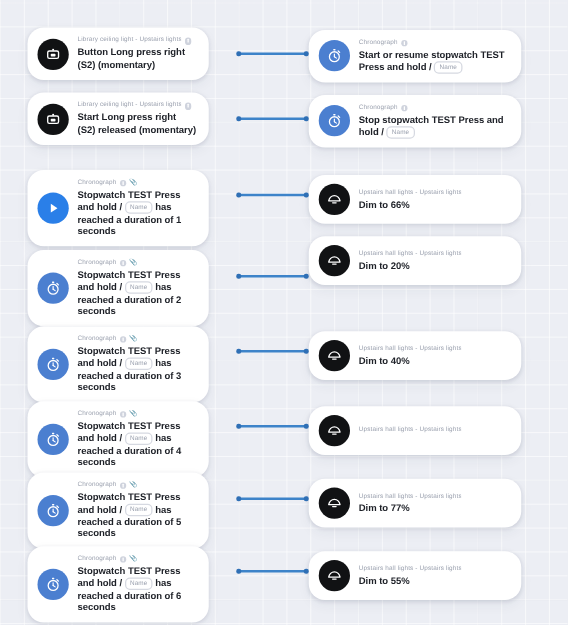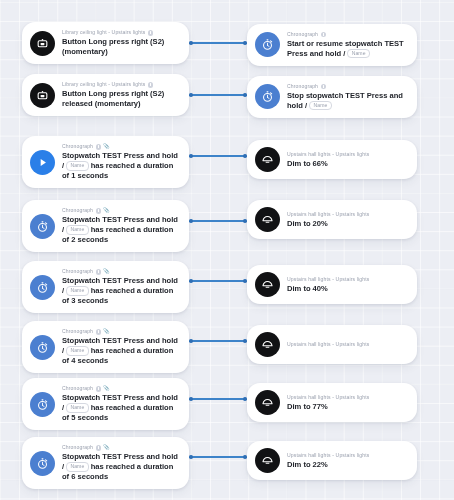--- a/index.html
+++ b/index.html
@@ -34,21 +34,21 @@
   .card {
     position: absolute;
     background: #ffffff;
     border-radius: 13px;
     box-shadow: 0 1px 3px rgba(40,50,80,0.11), 0 4px 10px rgba(40,50,80,0.055);
     display: flex;
     align-items: center;
     box-sizing: border-box;
     padding: 7px 10px 7px 8px;
   }
-  .card.left  { left: 22px;  width: 167px; }
+  .card.left  { left: 22px;  width: 145px; }
   .card.right { left: 247px; width: 170px; }
 
   
   .badge {
     flex: 0 0 auto;
     width: 25px;
     height: 25px;
     border-radius: 50%;
     display: flex;
     align-items: center;
@@ -196,21 +196,21 @@
           <rect x="4" y="7" width="16" height="11" rx="2.4" fill="none" stroke="#fff" stroke-width="2"></rect>
           <rect x="8.5" y="11" width="7" height="4" rx="1" fill="#fff"></rect>
           <rect x="10.5" y="3.6" width="3" height="3" rx="1.4" fill="#fff"></rect>
         </svg>
       </span>
       <div class="txt">
         <div class="meta">
           <span class="label">Library ceiling light - Upstairs lights</span>
           <span class="gi"></span>
         </div>
-        <div class="body"><span>Button Long press right (S2) released (momentary)</span></div>
+        <div class="body"><span>Start Long press right (S2) released (momentary)</span></div>
       </div>
     </div>
     <div class="card right" style="top:76px;min-height:40px">
       <span class="badge blue">
         <svg width="13" height="13" viewBox="0 0 24 24" aria-hidden="true">
           <circle cx="12" cy="13.6" r="7.3" fill="none" stroke="#fff" stroke-width="1.9"></circle>
           <path d="M12 13.6 V9.6" stroke="#fff" stroke-width="1.7" stroke-linecap="round"></path>
           <path d="M12 13.6 l3 2.1" stroke="#fff" stroke-width="1.7" stroke-linecap="round"></path>
           <rect x="10.2" y="2.3" width="3.6" height="2.1" rx="1" fill="#fff"></rect>
           <path d="M17.6 5.1 l2.2 2.1" stroke="#fff" stroke-width="1.9" stroke-linecap="round"></path>
@@ -275,21 +275,21 @@
       </span>
       <div class="txt">
         <div class="meta">
           <span class="label">Chronograph</span>
           <span class="gi"></span>
           <span class="clip">📎</span>
         </div>
         <div class="body"><span>Stopwatch TEST Press and hold /</span> <span class="chip">Name</span> <span>has reached a duration of 2 seconds</span></div>
       </div>
     </div>
-    <div class="card right" style="top:200px;min-height:31px">
+    <div class="card right" style="top:189px;min-height:31px">
       <span class="badge dark">
         <svg width="13" height="13" viewBox="0 0 24 24" aria-hidden="true">
           <path d="M12 6.4 C7.6 6.4 4.4 10.4 3.6 14.2 H20.4 C19.6 10.4 16.4 6.4 12 6.4 Z" fill="none" stroke="#fff" stroke-width="1.9" stroke-linejoin="round"></path>
           <path d="M9.4 17.1 h5.2" stroke="#fff" stroke-width="1.8" stroke-linecap="round"></path>
         </svg>
       </span>
       <div class="txt">
         <div class="meta">
           <span class="label">Upstairs hall lights - Upstairs lights</span>
         </div>
@@ -437,21 +437,21 @@
       <span class="badge dark">
         <svg width="13" height="13" viewBox="0 0 24 24" aria-hidden="true">
           <path d="M12 6.4 C7.6 6.4 4.4 10.4 3.6 14.2 H20.4 C19.6 10.4 16.4 6.4 12 6.4 Z" fill="none" stroke="#fff" stroke-width="1.9" stroke-linejoin="round"></path>
           <path d="M9.4 17.1 h5.2" stroke="#fff" stroke-width="1.8" stroke-linecap="round"></path>
         </svg>
       </span>
       <div class="txt">
         <div class="meta">
           <span class="label">Upstairs hall lights - Upstairs lights</span>
         </div>
-        <div class="body"><span>Dim to 22%</span></div>
+        <div class="body"><span>Dim to 55%</span></div>
       </div>
     </div>
     <div class="conn" style="left:189px;width:58px;top:453px">
       <span class="line"></span>
       <span class="dot a"></span>
       <span class="dot b"></span>
     </div>
   </div>
 
 </body></html>

